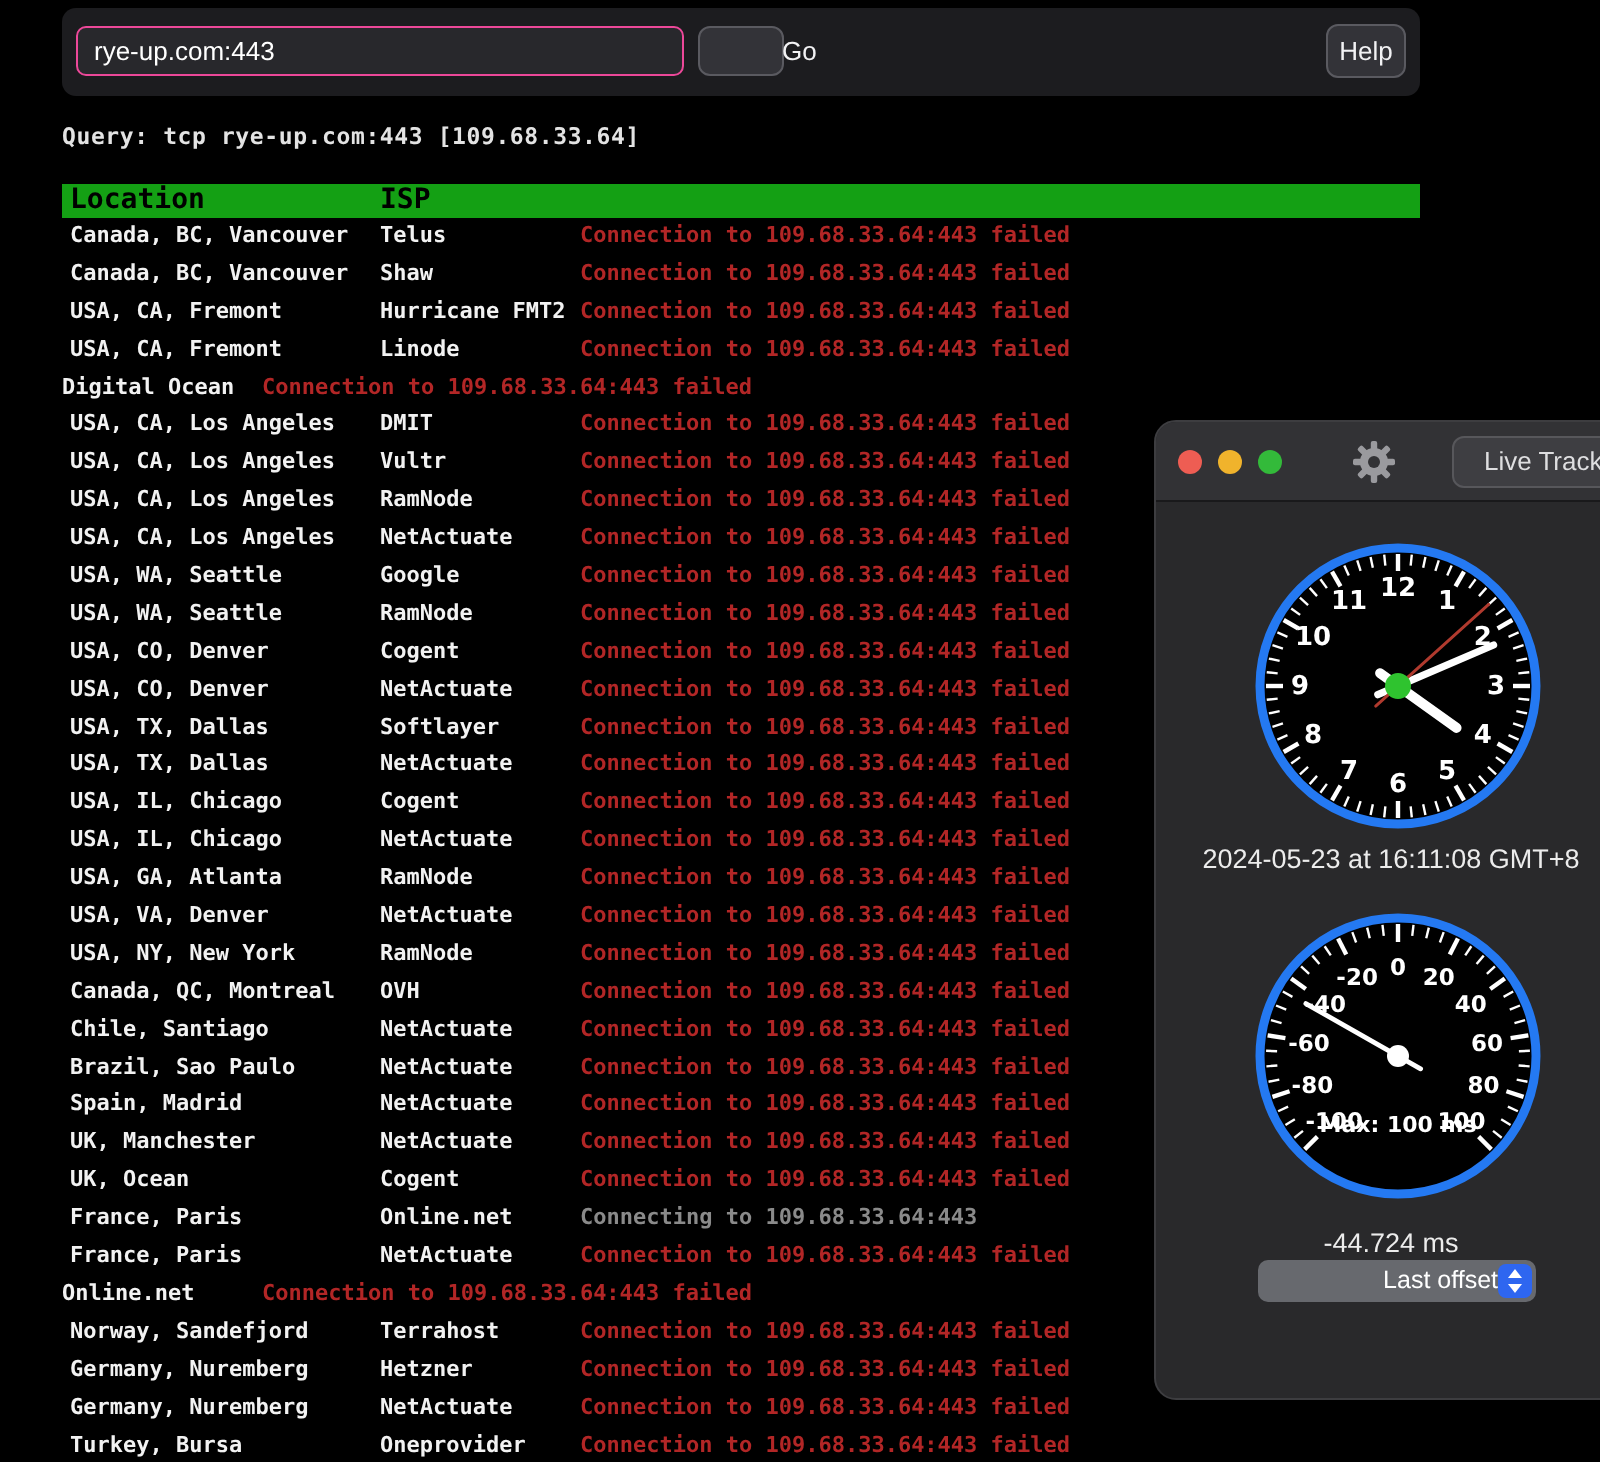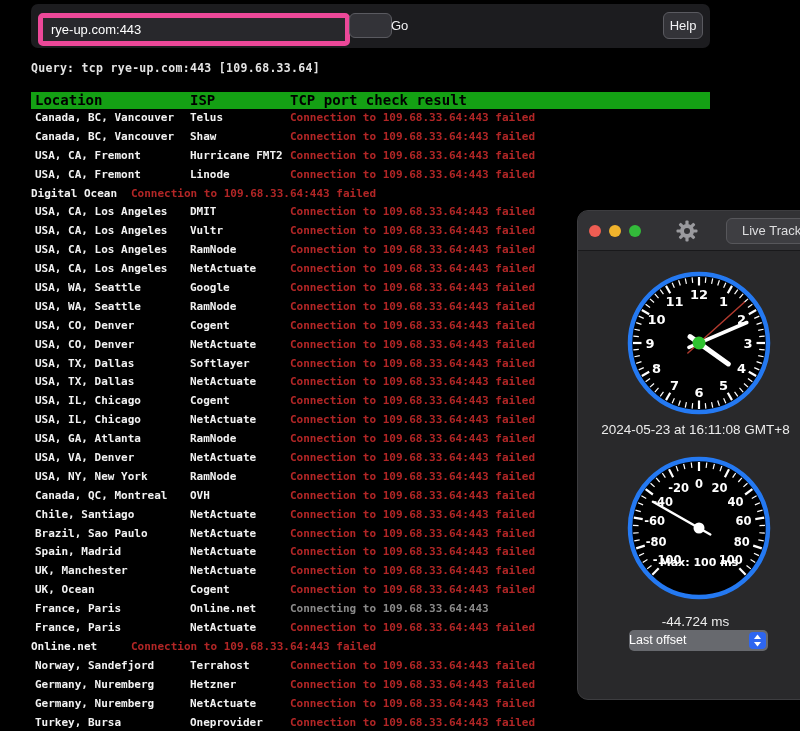--- a/index.html
+++ b/index.html
@@ -4,21 +4,21 @@
 <style>
   html,body{margin:0;padding:0;background:#000;}
   body{width:800px;height:731px;overflow:hidden;position:relative;
        font-family:"Liberation Sans","DejaVu Sans",sans-serif;}
   .mono{font-family:"DejaVu Sans Mono","Liberation Mono",monospace;}
 
   
   .topbar{position:absolute;left:31px;top:4px;width:679px;height:44px;
           background:#1c1c1f;border-radius:7px;}
   .host-input{position:absolute;left:7px;top:9px;width:286px;height:23px;
-          background:#28282c;border:5px solid #ec4899;border-radius:5px;
+          background:#28282c;border:1px solid #ec4899;border-radius:5px;
           color:#fff;font-size:13px;padding:0 8px;outline:none;
           font-family:"Liberation Sans","DejaVu Sans",sans-serif;}
   .btn{position:absolute;height:25px;background:#333338;border:1px solid #5a5a60;
        border-radius:6px;color:#f2f2f4;font-size:13px;text-align:center;
        line-height:23px;cursor:pointer;box-sizing:border-box;}
   .go-btn{left:318px;top:9px;width:38px;padding-left:41px;}
   .help-btn{left:632px;top:8px;width:40px;height:27px;line-height:25px;}
 
   
   .query-line{position:absolute;left:31px;top:61px;color:#e3e3e3;
@@ -52,41 +52,40 @@
               box-sizing:border-box;cursor:pointer;white-space:nowrap;}
   .clock-svg{position:absolute;left:46px;top:57px;}
   .gauge-svg{position:absolute;left:46px;top:242px;}
   .date-label{position:absolute;left:0;top:211px;width:235px;text-align:center;
               color:#ececec;font-size:13.5px;}
   .value-label{position:absolute;left:0;top:403px;width:235px;text-align:center;
                color:#ececec;font-size:13.5px;}
   .dropdown{position:absolute;left:51px;top:419px;width:139px;height:21px;
             background:#67696e;border-radius:5px;cursor:pointer;}
   .dropdown .sel{position:absolute;left:0;top:0;width:120px;height:21px;
-            text-align:left;color:#fff;font-size:12.5px;line-height:21px;}
+            text-align:right;color:#fff;font-size:12.5px;line-height:21px;}
   .dropdown .stepper{position:absolute;right:2px;top:2px;width:17px;height:17px;
             background:#2e66f0;border-radius:4px;}
   .dropdown .stepper svg{display:block;margin:2px auto 0;}
 </style>
 </head>
 <body>
 
 <div class="topbar">
   <input class="host-input" value="rye-up.com:443" style="">
   <div class="btn go-btn">Go</div>
   <div class="btn help-btn">Help</div>
 </div>
 
 <div class="query-line mono">Query: tcp rye-up.com:443 [109.68.33.64]</div>
 
 <div class="tbl mono">
   <div class="thead" style="background: rgb(20, 160, 20);">
     <span class="c-loc">Location</span>
     <span class="c-isp">ISP</span>
-    <span class="c-res">TCP port check result</span>
   </div>
   <div id="rows">
       <div class="trow">
         <span class="c-loc">Canada, BC, Vancouver</span>
         <span class="c-isp">Telus</span>
         <span class="c-res" style="color: rgb(178, 38, 38);">Connection to 109.68.33.64:443 failed</span>
       </div>
       <div class="trow">
         <span class="c-loc">Canada, BC, Vancouver</span>
         <span class="c-isp">Shaw</span>

